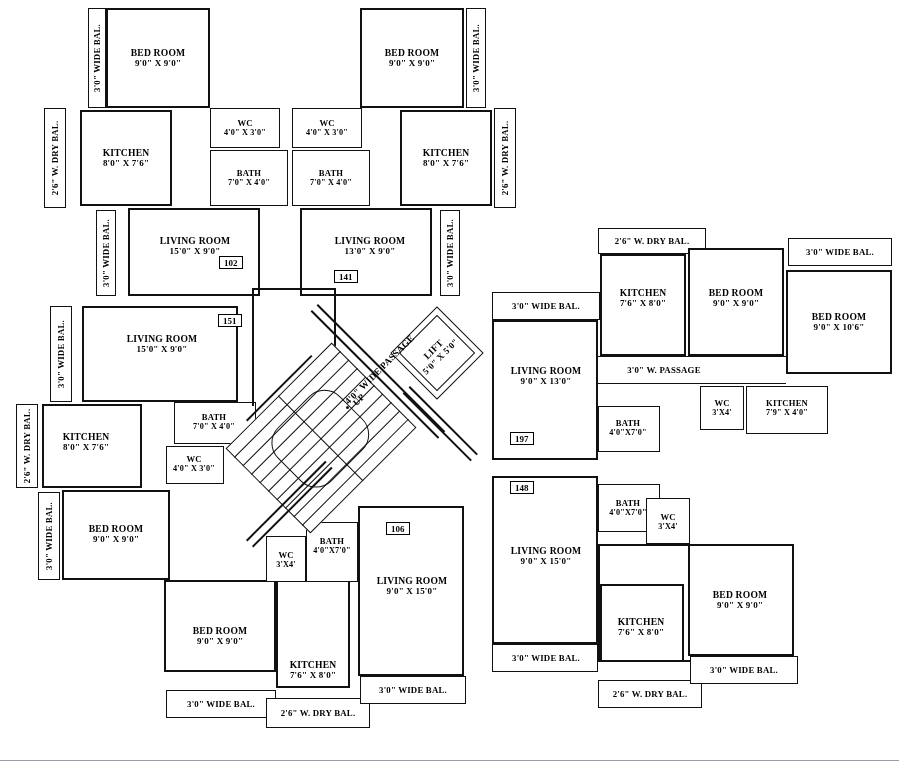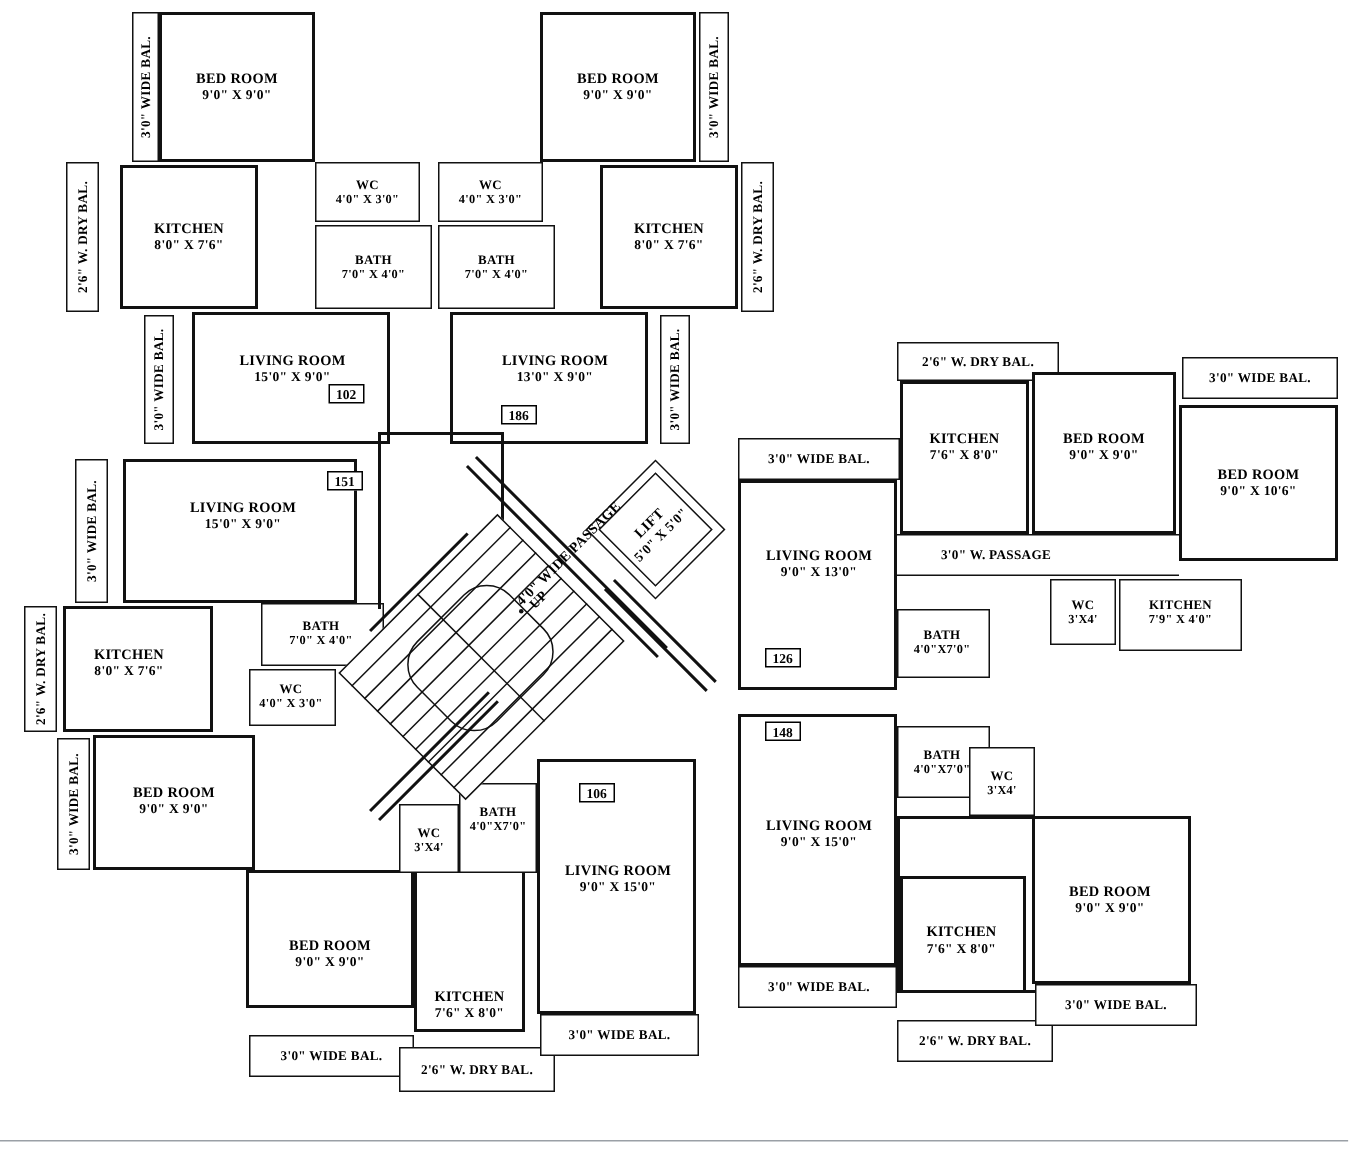--- a/index.html
+++ b/index.html
@@ -125,21 +125,21 @@
   <div class="slab" style="left:494px;top:108px;width:22px;height:100px;"></div>
   <div class="lab bal vert rot90" style="left:505px;top:158px;">2'6" W. DRY BAL.</div>
 
   <div class="rm" style="left:300px;top:208px;width:132px;height:88px;"></div>
   <div class="lab" style="left:370px;top:246px;transform:translate(-50%,-50%);">
     <span class="n">LIVING ROOM</span>
     <span class="d">13'0" X 9'0"</span>
   </div>
   <div class="slab" style="left:440px;top:210px;width:20px;height:86px;"></div>
   <div class="lab bal vert rot90" style="left:450px;top:253px;">3'0" WIDE BAL.</div>
-  <div class="unum" style="left:334px;top:270px;">186</div>
+  <div class="unum" style="left:334px;top:270px;">141</div>
 
   <div class="rm" style="left:82px;top:306px;width:156px;height:96px;"></div>
   <div class="lab" style="left:162px;top:344px;transform:translate(-50%,-50%);">
     <span class="n">LIVING ROOM</span>
     <span class="d">15'0" X 9'0"</span>
   </div>
   <div class="slab" style="left:50px;top:306px;width:22px;height:96px;"></div>
   <div class="lab bal vert rot90" style="left:61px;top:354px;">3'0" WIDE BAL.</div>
   <div class="unum" style="left:218px;top:314px;">151</div>
 
@@ -249,21 +249,21 @@
     <span class="d">4'0"X7'0"</span>
   </div>
 
   <div class="slab" style="left:492px;top:292px;width:108px;height:28px;"></div>
   <div class="lab bal" style="left:546px;top:306px;transform:translate(-50%,-50%);">3'0" WIDE BAL.</div>
   <div class="rm" style="left:492px;top:320px;width:106px;height:140px;"></div>
   <div class="lab" style="left:546px;top:376px;transform:translate(-50%,-50%);">
     <span class="n">LIVING ROOM</span>
     <span class="d">9'0" X 13'0"</span>
   </div>
-  <div class="unum" style="left:510px;top:432px;">126</div>
+  <div class="unum" style="left:510px;top:432px;">197</div>
 
   <div class="rm" style="left:492px;top:476px;width:106px;height:168px;"></div>
   <div class="lab" style="left:546px;top:556px;transform:translate(-50%,-50%);">
     <span class="n">LIVING ROOM</span>
     <span class="d">9'0" X 15'0"</span>
   </div>
   <div class="unum" style="left:510px;top:481px;">148</div>
   <div class="slab" style="left:492px;top:644px;width:106px;height:28px;"></div>
   <div class="lab bal" style="left:546px;top:658px;transform:translate(-50%,-50%);">3'0" WIDE BAL.</div>
 

